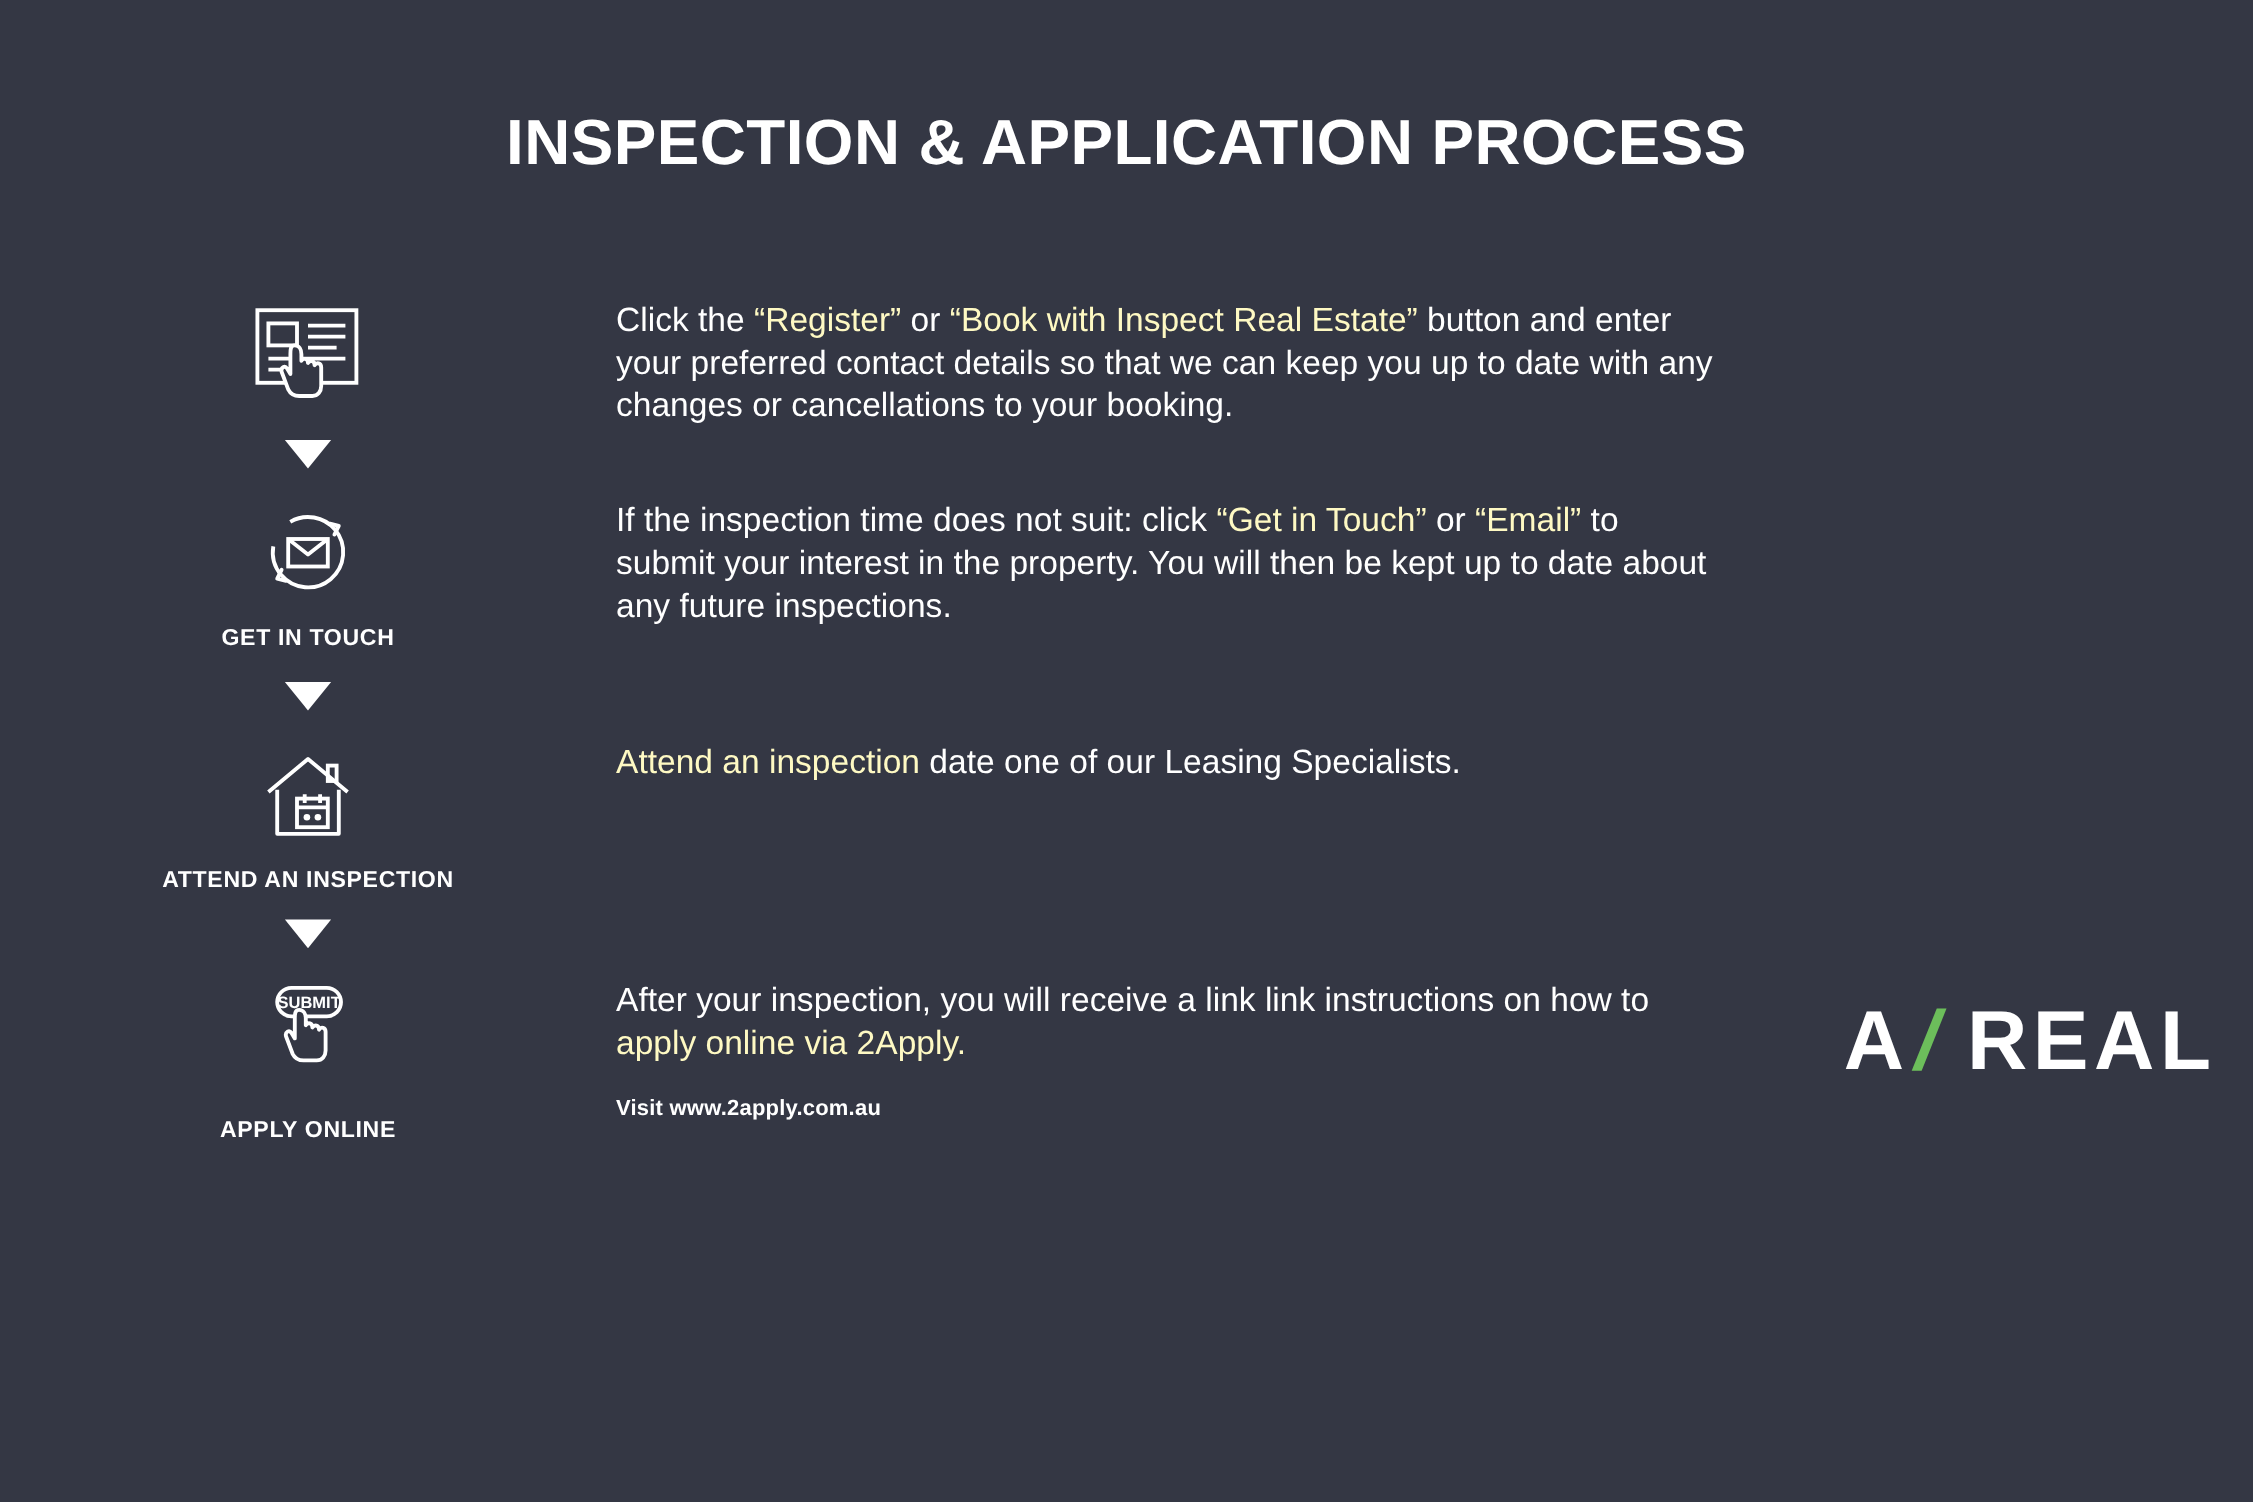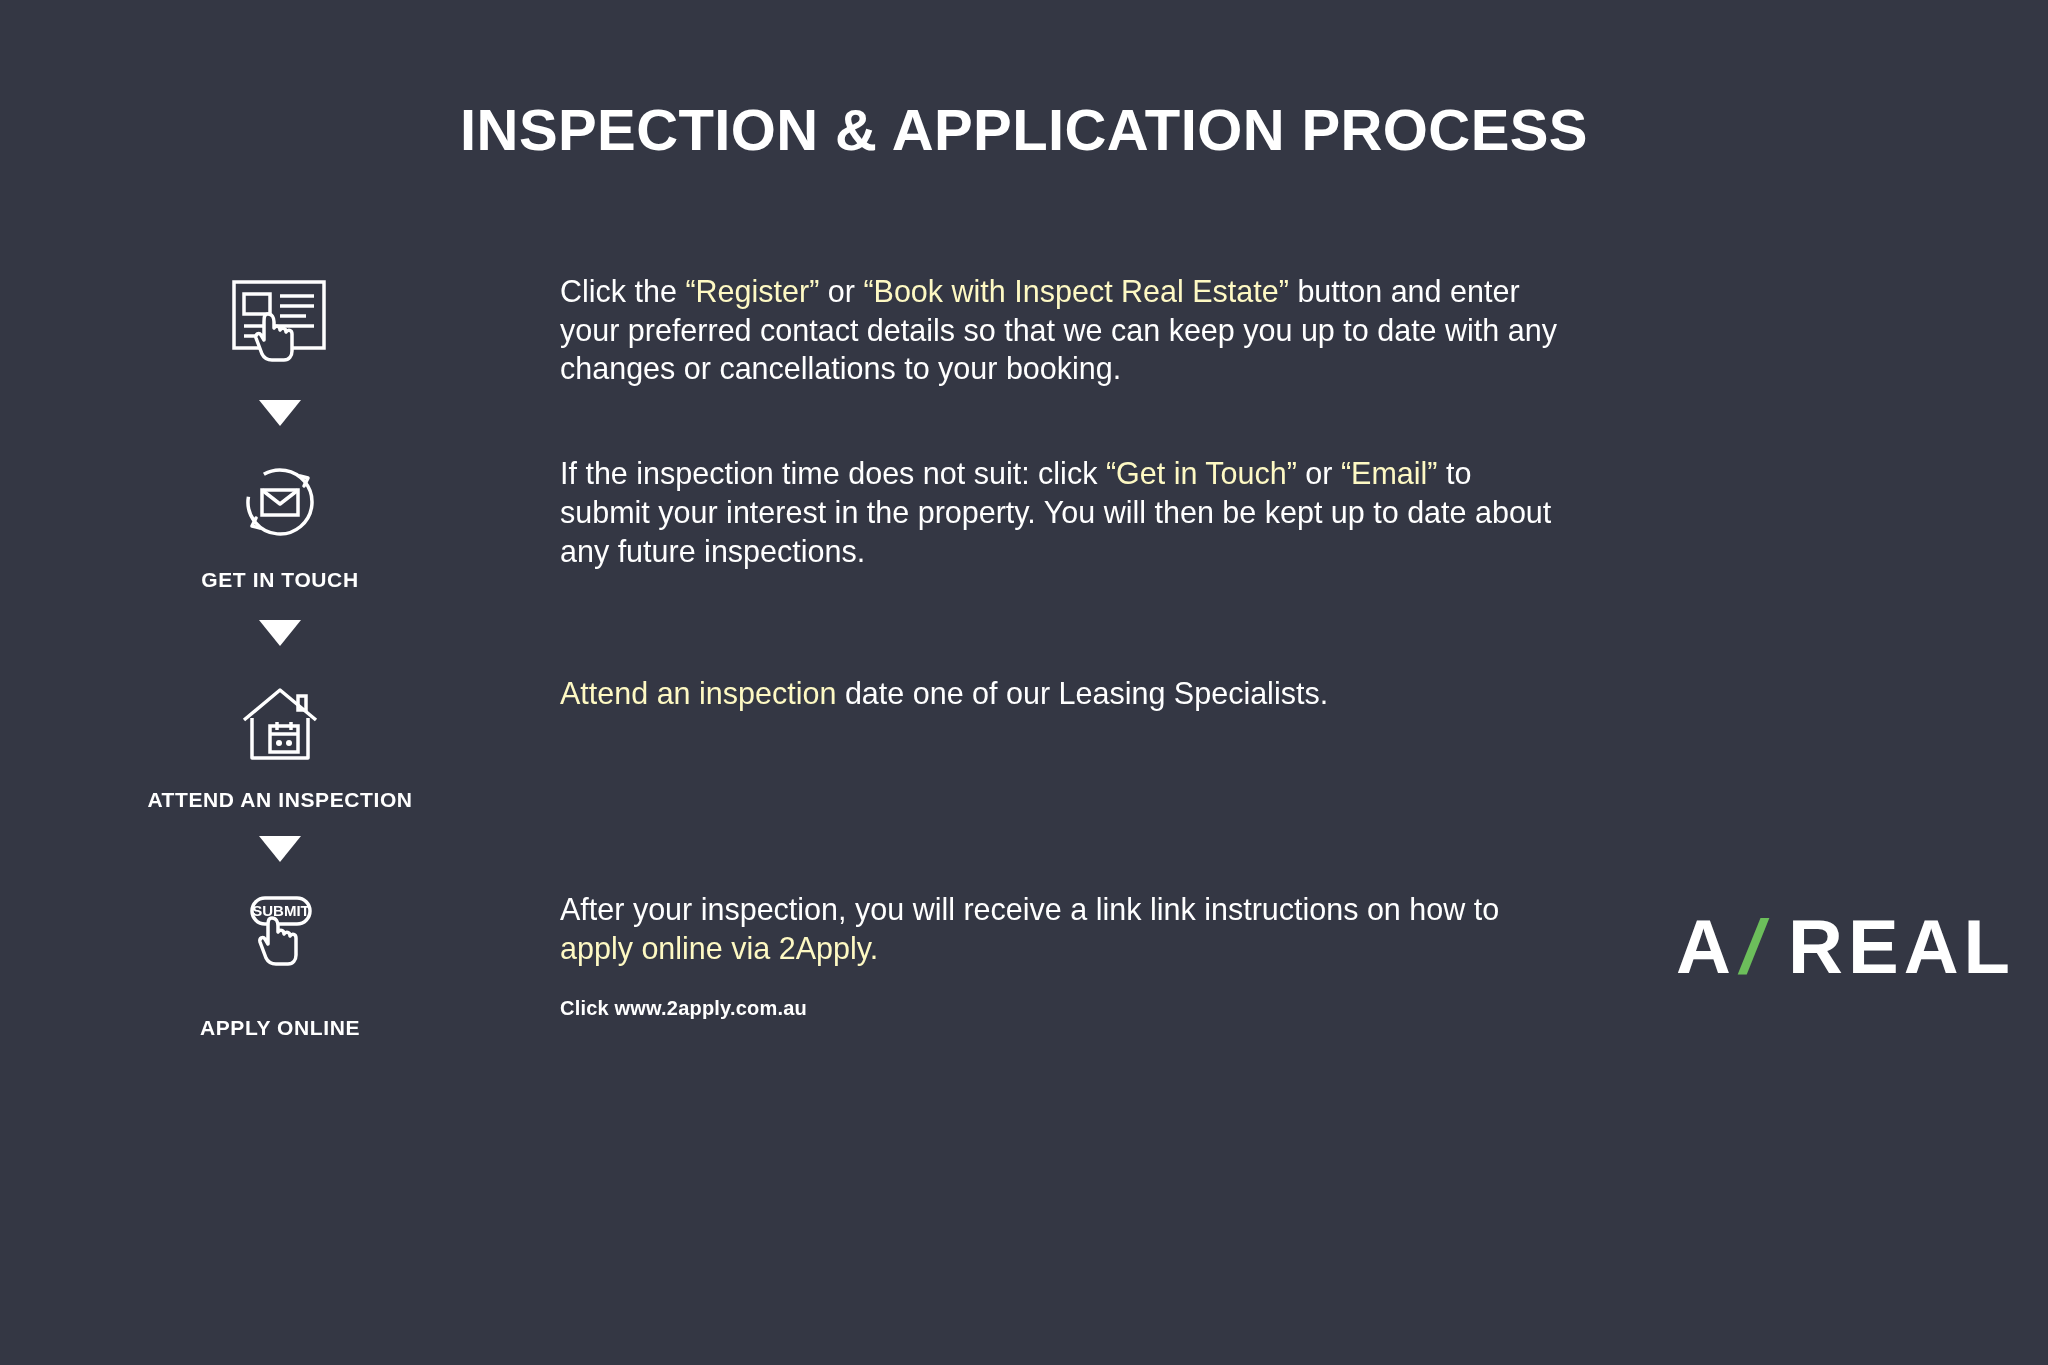--- a/index.html
+++ b/index.html
@@ -215,21 +215,21 @@
               <text x="61" y="26" text-anchor="middle" fill="#ffffff" font-family="Liberation Sans, sans-serif" font-size="15" font-weight="bold">SUBMIT</text>
               <g transform="translate(44,28)">
                 <path d="M8 0 C4 0 4 4 4 8 L4 26 L1 21 C-1 18 -5 20 -4 24 L2 40 C4 44 8 46 12 46 L24 46 C29 46 32 42 32 37 L32 20 C32 16 28 15 26 18 C26 14 22 13 20 16 C20 12 16 11 14 14 L14 8 C14 4 12 0 8 0 Z" fill="#343744" stroke="#ffffff" stroke-width="3.5" stroke-linejoin="round"></path>
               </g>
             </svg>
           </div>
           <div class="icon-label">APPLY ONLINE</div>
         </div>
         <div class="text-col">
           <span>After your inspection, you will receive a link link instructions on how to </span><span class="green">apply online via 2Apply.</span>
-          <div class="visit">Click www.2apply.com.au</div>
+          <div class="visit">Visit www.2apply.com.au</div>
         </div>
       </div>
     </div>
 
   </div>
 
   <div class="logo">
     <span>A</span>
     <span class="slash">/</span>
     <span class="real">REAL</span>

